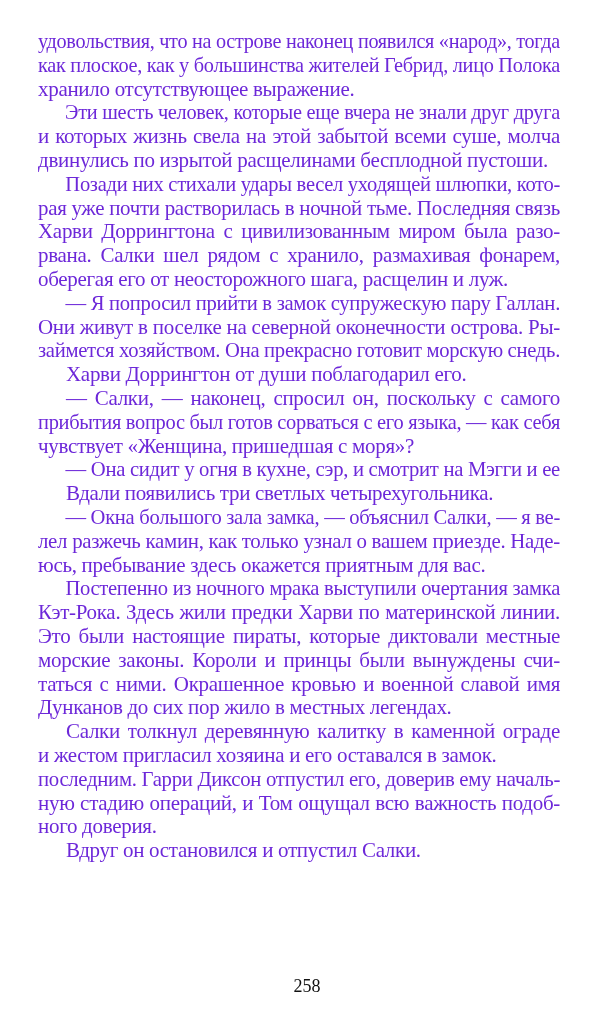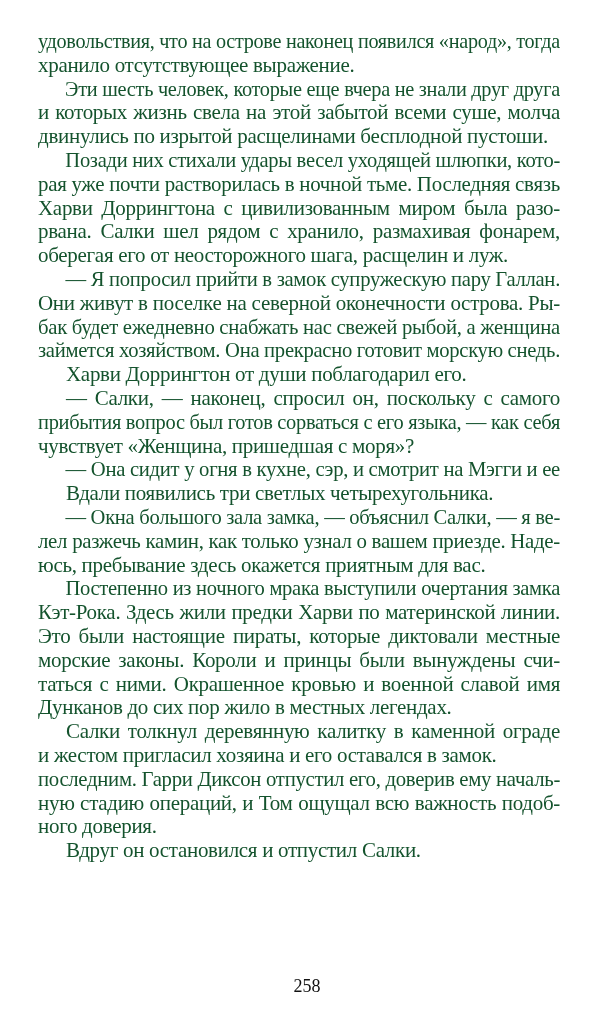--- a/index.html
+++ b/index.html
@@ -13,21 +13,21 @@
       position: relative;
       overflow: hidden;
     }
     .page {
       position: absolute;
       left: 38px;
       top: 30px;
       width: 522px;
       font-family: "Liberation Serif", "DejaVu Serif", serif;
       font-size: 21px;
-      color: #14532d;
+      color: #6d28d9;
     }
     .line {
       height: 23.8px;
       line-height: 23.8px;
       white-space: nowrap;
       display: flex;
       justify-content: space-between;
       transform-origin: left center;
     }
     .line span.txt {
@@ -55,20 +55,23 @@
       color: #111111;
     }
   </style>
 </head>
 <body>
 
 <div class="page" id="page-text">
     <div class="line">
       <span class="txt" style="width: 103.948%; transform: scaleX(0.962018); transform-origin: left center;">удовольствия, что на острове наконец появился «народ», тогда</span>
     </div>
+    <div class="line">
+      <span class="txt" style="width: 103.457%; transform: scaleX(0.966583); transform-origin: left center;">как плоское, как у большинства жителей Гебрид, лицо Полока</span>
+    </div>
     <div class="line last">
       <span class="txt">хранило отсутствующее выражение.</span>
     </div>
     <div class="line indent">
       <span class="txt" style="width: 103.305%; transform: scaleX(0.968011); transform-origin: left center;">Эти шесть человек, которые еще вчера не знали друг друга</span>
     </div>
     <div class="line">
       <span class="txt">и которых жизнь свела на этой забытой всеми суше, молча</span>
     </div>
     <div class="line last">
@@ -87,23 +90,20 @@
       <span class="txt">рвана. Салки шел рядом с хранило, размахивая фонарем,</span>
     </div>
     <div class="line last">
       <span class="txt">оберегая его от неосторожного шага, расщелин и луж.</span>
     </div>
     <div class="line indent">
       <span class="txt" style="width: 101.724%; transform: scaleX(0.983051); transform-origin: left center;">— Я попросил прийти в замок супружескую пару Галлан.</span>
     </div>
     <div class="line">
       <span class="txt">Они живут в поселке на северной оконечности острова. Ры-</span>
-    </div>
-    <div class="line">
-      <span class="txt" style="width: 101.284%; transform: scaleX(0.987322); transform-origin: left center;">бак будет ежедневно снабжать нас свежей рыбой, а женщина</span>
     </div>
     <div class="line">
       <span class="txt" style="width: 101.784%; transform: scaleX(0.982473); transform-origin: left center;">займется хозяйством. Она прекрасно готовит морскую снедь.</span>
     </div>
     <div class="line indent last">
       <span class="txt">Харви Доррингтон от души поблагодарил его.</span>
     </div>
     <div class="line indent">
       <span class="txt">— Салки, — наконец, спросил он, поскольку с самого</span>
     </div>

